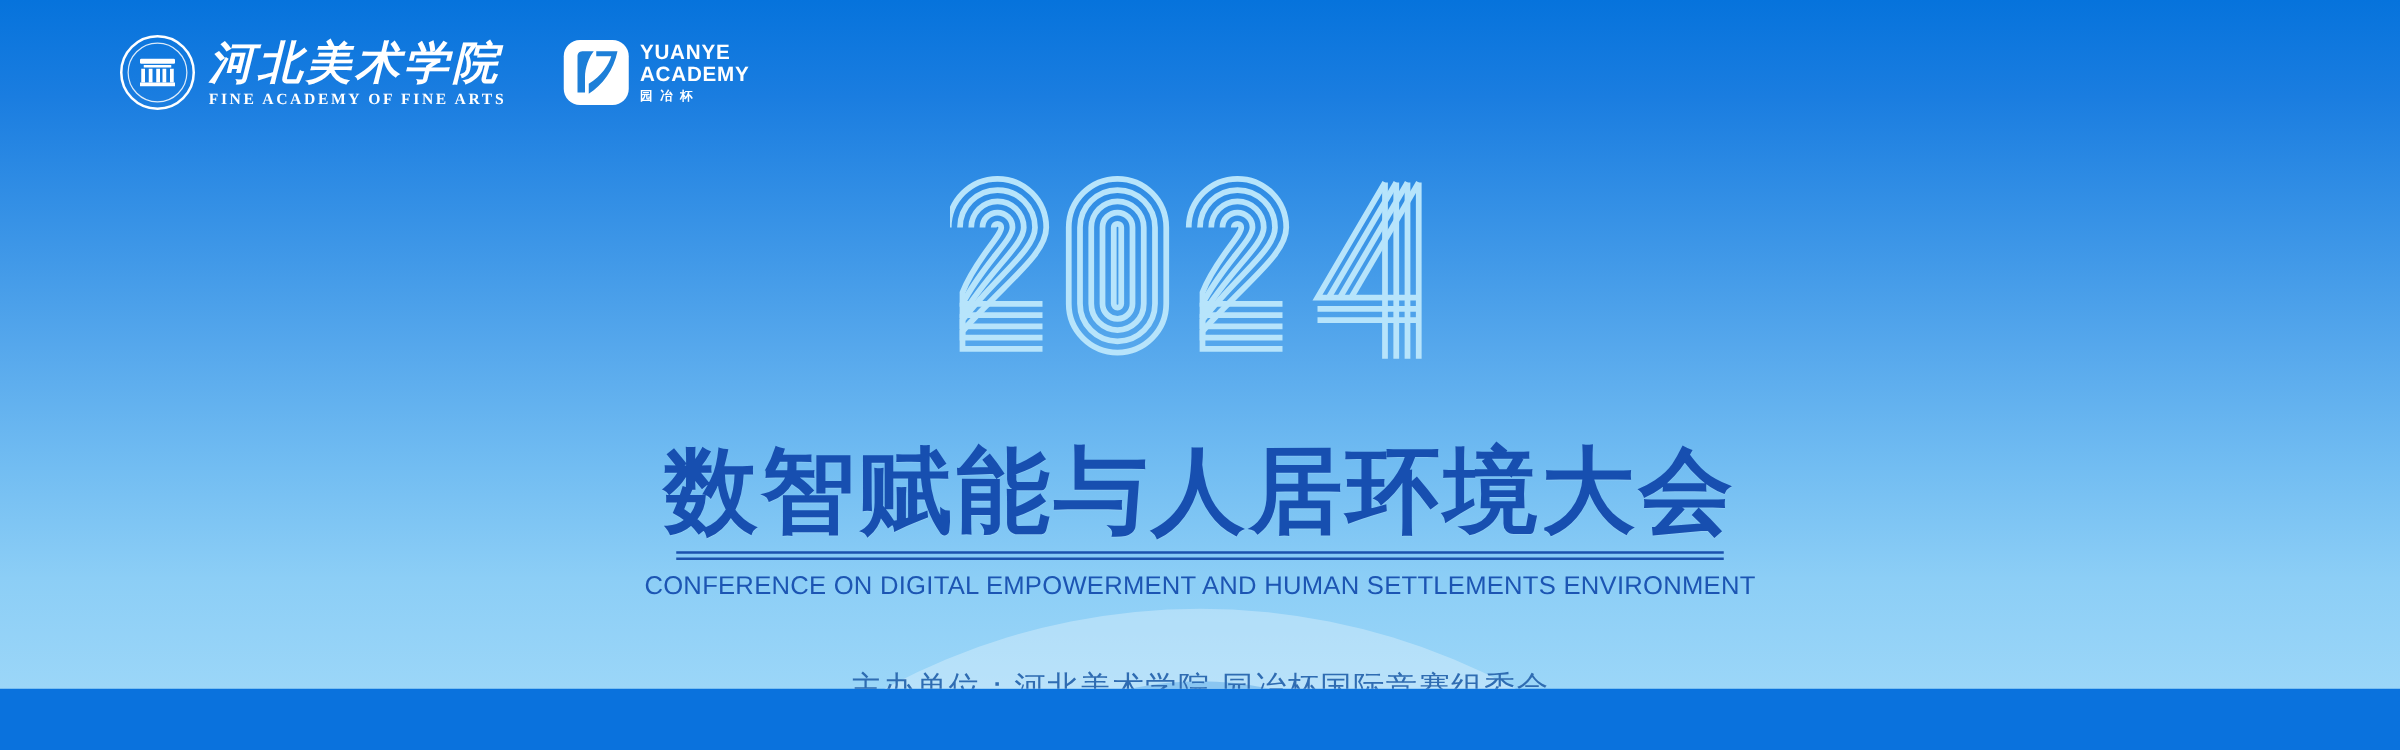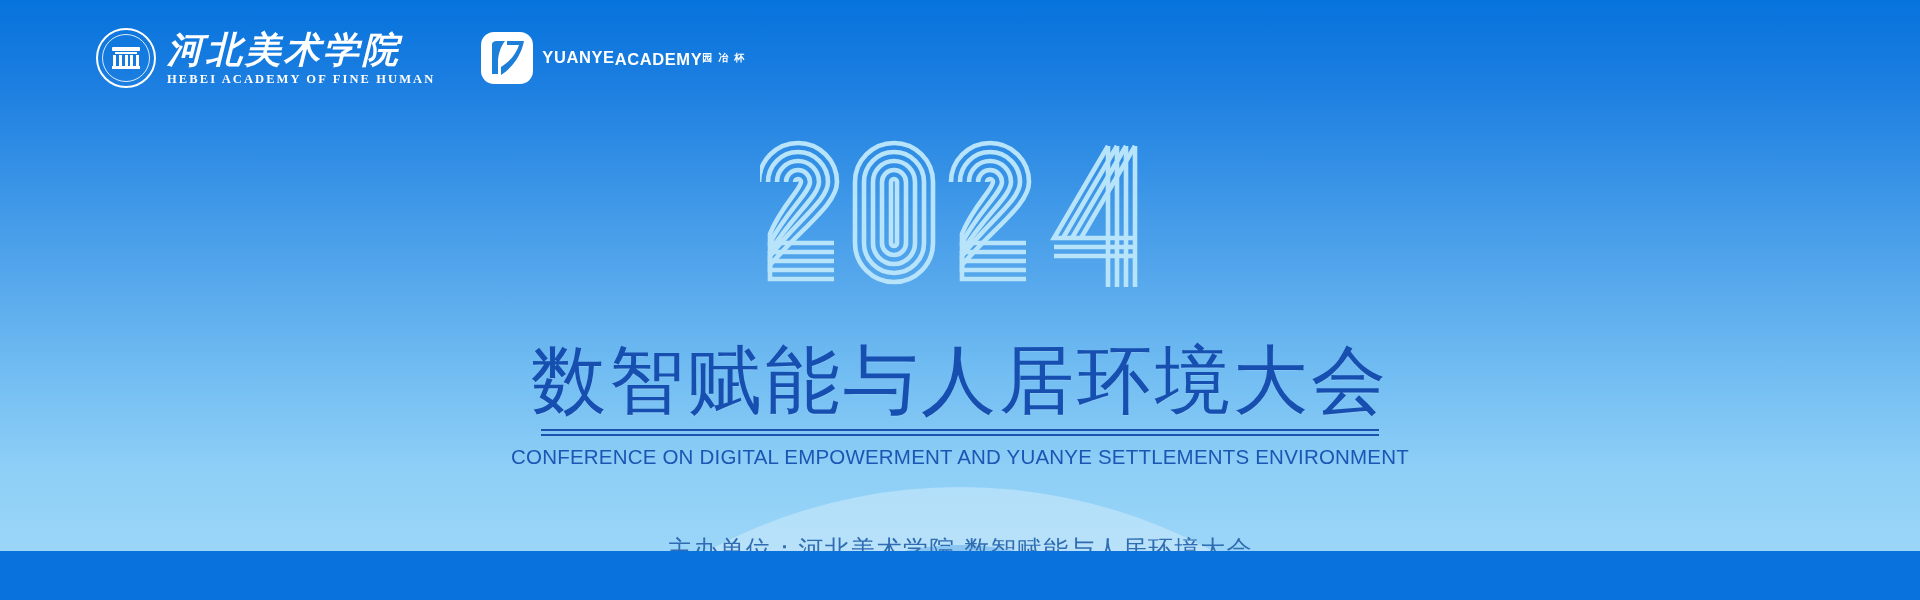--- a/index.html
+++ b/index.html
@@ -79,47 +79,48 @@
     font-weight:700;letter-spacing:2.1px;white-space:nowrap;
     font-family:"Liberation Serif","DejaVu Serif",serif;
   }
 
   .logo-yuanye{display:flex;align-items:center;gap:9px;}
   .yy-mark{
     width:52px;height:52px;border-radius:13px;background:#ffffff;
     position:relative;overflow:hidden;flex:0 0 auto;
   }
   .yy-mark svg{position:absolute;left:0;top:0;}
-  .yy-text{display:flex;flex-direction:row;line-height:1;}
+  .yy-text{display:flex;flex-direction:column;line-height:1;}
   .yy-l1{font-size:16.5px;font-weight:700;color:#fff;letter-spacing:.6px;}
   .yy-l2{font-size:16.5px;font-weight:700;color:#fff;letter-spacing:.6px;margin-top:2px;}
   .yy-l3{
     font-size:10px;color:#fff;letter-spacing:6px;margin-top:4px;
     font-family:"DejaVu Sans",sans-serif;white-space:nowrap;font-weight:bold;
   }
 
   
   .year{
     position:absolute;left:50%;top:138px;transform:translateX(-50%);
     width:400px;height:155px;
   }
   .year svg{display:block;}
 
   
   .title-block{
     position:absolute;left:0;right:0;top:337px;text-align:center;
   }
   .title-cn{
     font-family:"DejaVu Sans","Liberation Sans",sans-serif;
-    font-weight:400;
+    font-weight:700;
     font-size:75px;line-height:86px;
     color:#174fb0;
     letter-spacing:3px;
     white-space:nowrap;
     text-shadow:0 1px 0 rgba(255,255,255,.12);
+    margin-top:12px;
   }
   .rules{
     width:838px;margin:6px auto 0;
   }
   .rules i{display:block;background:#1b52ae;height:2px;}
   .rules i:nth-child(2){margin-top:3px;height:2px;}
   .title-en{
     margin-top:9px;
     font-family:"Liberation Sans","DejaVu Sans",sans-serif;
     font-size:20.5px;line-height:24px;font-weight:500;
@@ -154,21 +155,21 @@
               <i></i>
               <i></i>
               <i></i>
               <i></i>
             </span>
           <span class="base"></span>
         </div>
       </div>
       <div class="hebei-text">
         <div class="hebei-cn">河北美术学院</div>
-        <div class="hebei-en">HEBEI ACADEMY OF FINE HUMAN</div>
+        <div class="hebei-en">FINE ACADEMY OF FINE ARTS</div>
       </div>
     </div>
 
     <div class="logo-yuanye">
       <div class="yy-mark">
         <svg width="52" height="52" viewBox="0 0 52 52">
           <path d="M11 13 C11 10 13 9 16 9 L24 9 C20 14 17 22 17 30 L17 42 L11 42 Z" fill="#1d7fd8"></path>
           <path d="M26 9 L43 9 C40 24 31 36 20 43 L20 35 C30 29 36 20 38 13 L26 13 Z" fill="#1d7fd8"></path>
         </svg>
       </div>
@@ -229,18 +230,18 @@
       </g>
     </svg>
   </div>
 
   <div class="title-block">
     <div class="title-cn">数智赋能与人居环境大会</div>
     <div class="rules">
         <i></i>
         <i></i>
       </div>
-    <div class="title-en">CONFERENCE ON DIGITAL EMPOWERMENT AND YUANYE SETTLEMENTS ENVIRONMENT</div>
+    <div class="title-en">CONFERENCE ON DIGITAL EMPOWERMENT AND HUMAN SETTLEMENTS ENVIRONMENT</div>
   </div>
 
-  <div class="organizer">主办单位：河北美术学院  数智赋能与人居环境大会</div>
+  <div class="organizer">主办单位：河北美术学院  园冶杯国际竞赛组委会</div>
 
 </div>
 
 </body></html>

